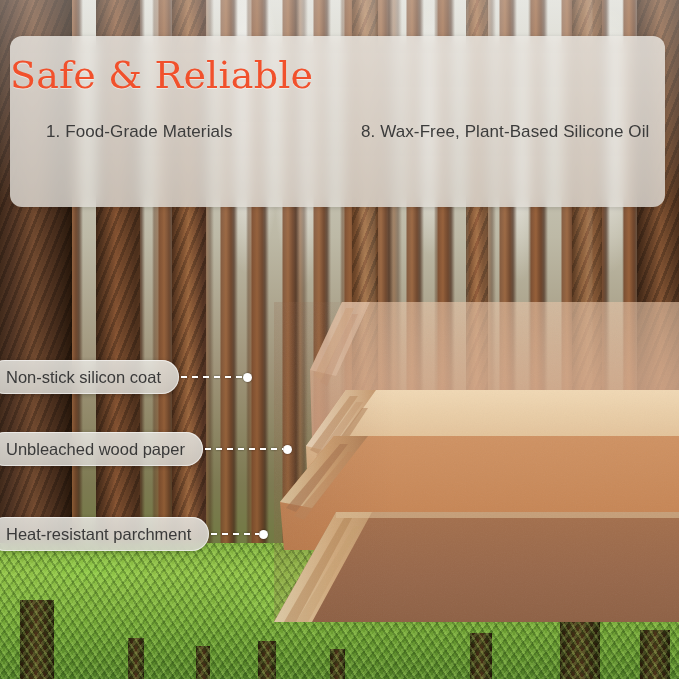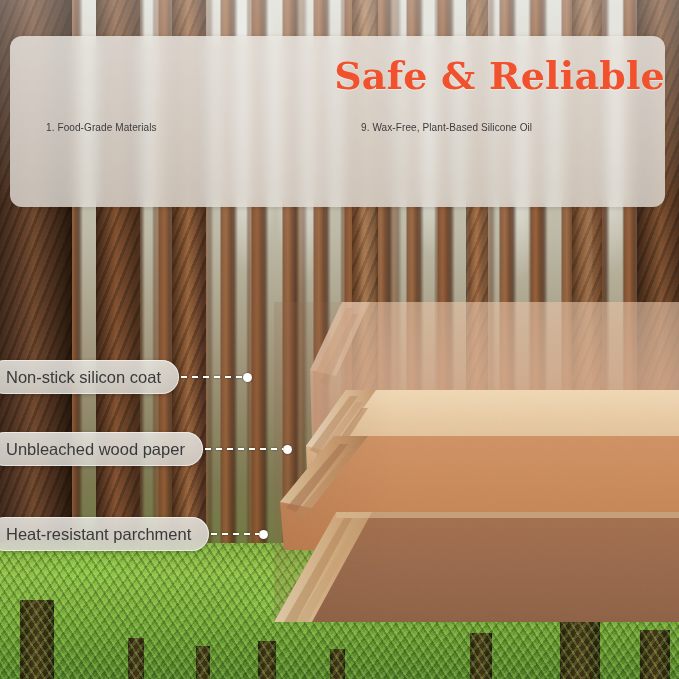--- a/index.html
+++ b/index.html
@@ -107,36 +107,36 @@
     position:absolute;left:10px;top:36px;width:655px;height:171px;
     border-radius:12px;
     background:linear-gradient(180deg,rgba(236,234,229,.80),rgba(228,226,220,.78));
     backdrop-filter:blur(7px);
     -webkit-backdrop-filter:blur(7px);
     box-shadow:0 1px 5px rgba(0,0,0,.14);
     overflow:hidden;
   }
   .header-title{
     position:absolute;left:0;right:0;top:17px;
-    text-align:right;
+    text-align:left;
     font-family:"DejaVu Serif", serif;
-    font-weight:700;
+    font-weight:400;
     font-size:38px;
     letter-spacing:.2px;
     color:#f1512c;
     text-shadow:0 1px 0 rgba(255,255,255,.45);
   }
   .bullets{
     position:absolute;left:36px;right:22px;top:86px;
     display:grid;
     grid-template-columns:315px 1fr;
     row-gap:20px;
   }
   .bullet{
-    font-size:10px;
+    font-size:17px;
     color:#3c3c3c;
     white-space:nowrap;
     letter-spacing:.1px;
   }
   .bullet.col2{padding-left:8px;}
 
   
   .product{position:absolute;left:250px;top:250px;width:429px;height:380px;}
   .product svg{display:block;width:100%;height:100%;}
 
@@ -294,21 +294,21 @@
       <rect x="24" y="52" width="120" height="320" fill="url(#gShadeL)" opacity=".35"></rect>
 
       <rect x="24" y="52" width="405" height="320" filter="url(#grain)" fill="#ffffff" opacity=".55"></rect>
     </svg>
   </div>
 
   <div class="header-panel">
     <div class="header-title">Safe &amp; Reliable</div>
     <div class="bullets">
       <div class="bullet">1. Food-Grade Materials</div>
-      <div class="bullet">9. Wax-Free, Plant-Based Silicone Oil</div>
+      <div class="bullet">8. Wax-Free, Plant-Based Silicone Oil</div>
     </div>
   </div>
 
   <div class="callout" id="callout-1">
     <div class="pill">Non-stick silicon coat</div>
     <div class="leader"></div>
     <div class="leader-dot"></div>
   </div>
 
   <div class="callout" id="callout-2">

